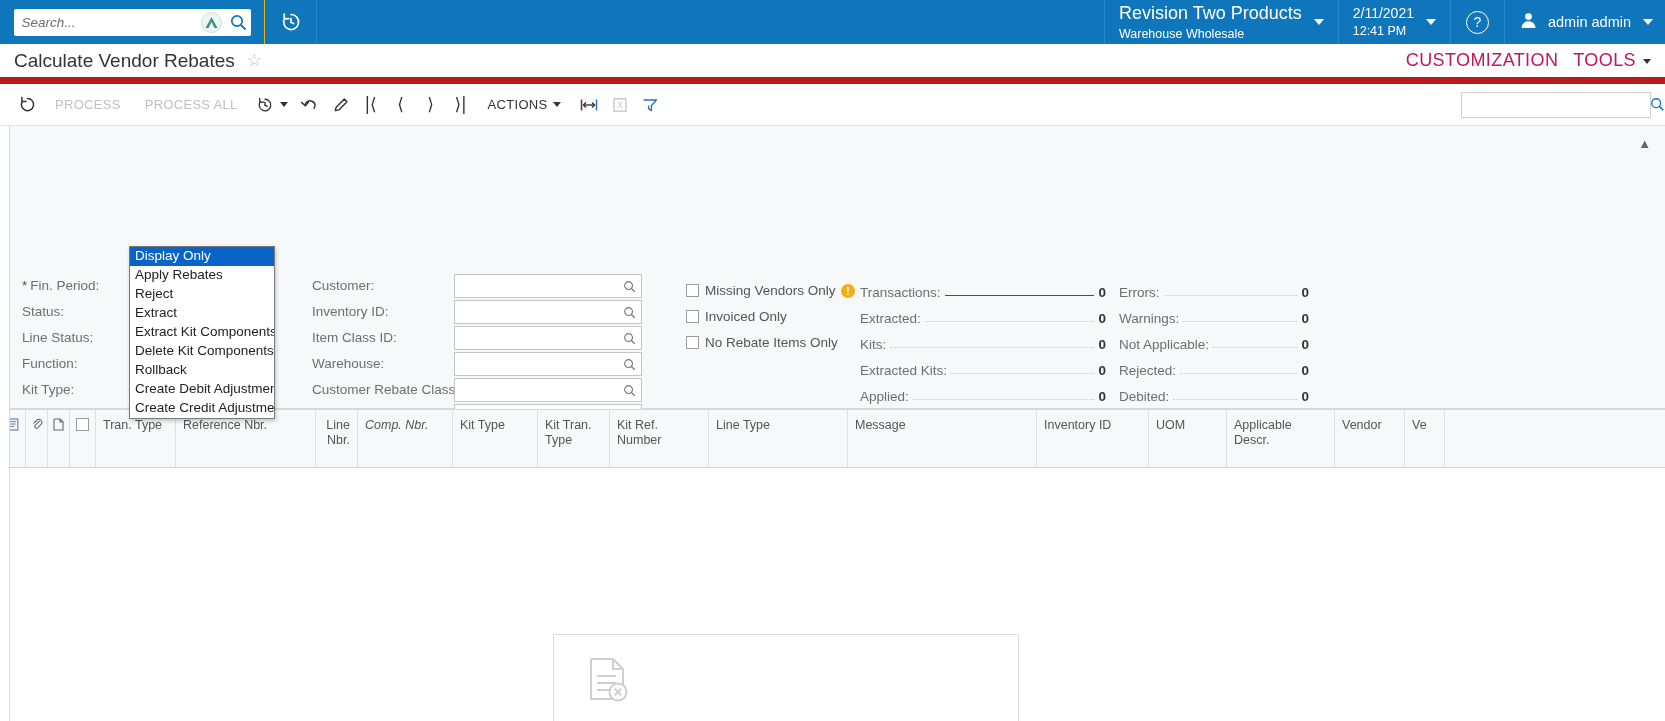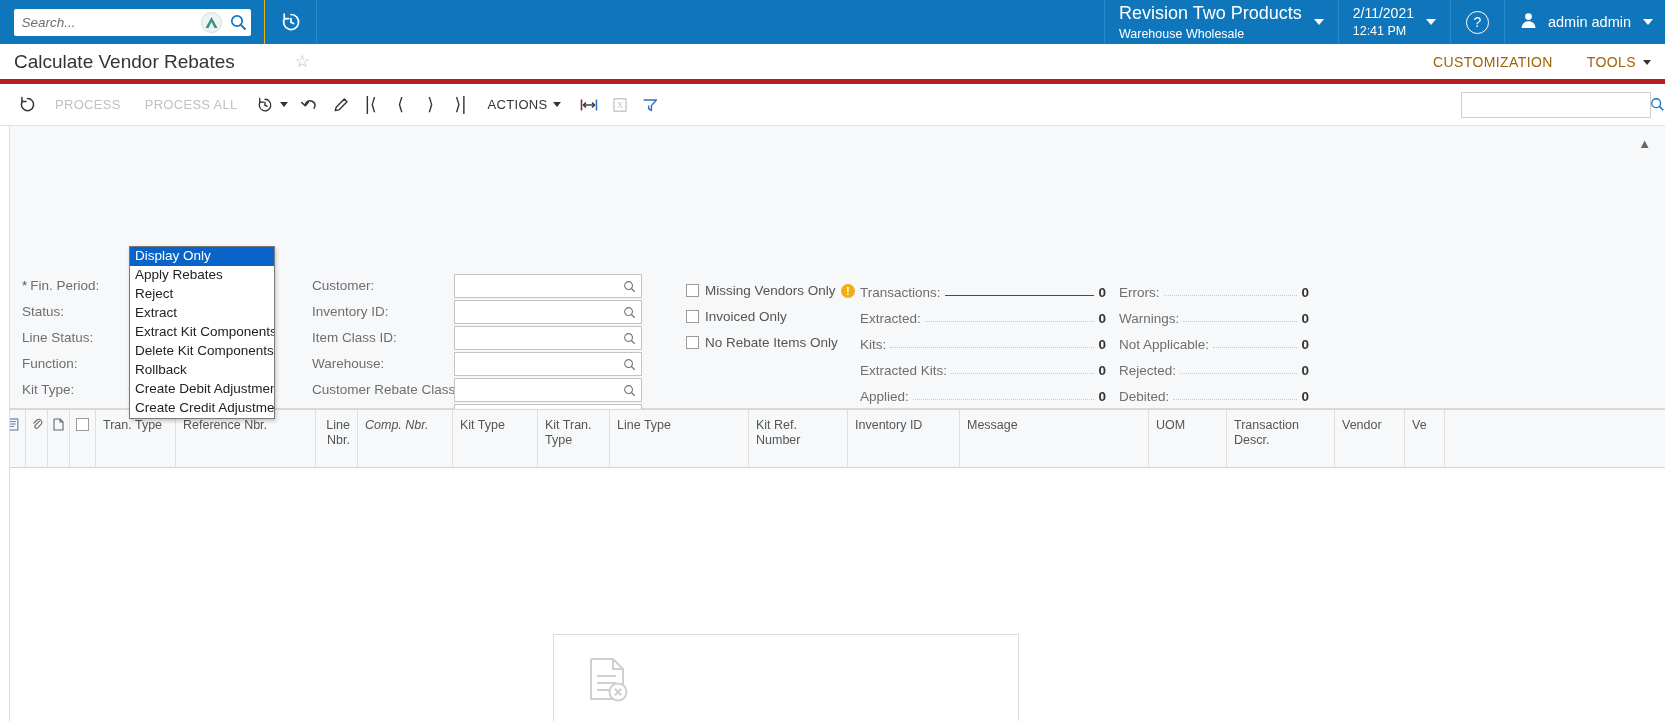--- a/index.html
+++ b/index.html
@@ -65,28 +65,28 @@
   .tb-user { padding:0 12px 0 14px; }
   .tb-user .uname { font-size:14.5px; margin:0 0 0 10px; }
   .circ-q {
     width:23px;height:23px;border-radius:50%;border:1.6px solid #fff;color:#fff;
     display:flex;align-items:center;justify-content:center;font-size:14px;
   }
 
   
   .titlebar {
     position:absolute; left:0; top:44px; width:1665px; height:40px;
-    background:#fff; border-bottom:5px solid #b91c1c;
-    display:flex; align-items:center;gap:48px;
+    background:#fff; border-bottom:7px solid #b91c1c;
+    display:flex; align-items:center;
   }
   .page-title { font-size:19px; color:#333; margin-left:14px; font-weight:400; }
   .star { margin-left:12px; color:#b7b7b7; font-size:17px; cursor:pointer; }
   .tb-right { margin-left:auto; display:flex; align-items:center; padding-right:14px; }
   .tb-right .lnk {
-    font-size:14px; color:#a16207; letter-spacing:.4px; margin-left:34px; cursor:pointer;
+    font-size:18px; color:#be185d; letter-spacing:.4px; margin-left:15px; cursor:pointer;
   }
   .tri-down {
     display:inline-block; width:0;height:0;margin-left:7px;
     border-left:4.5px solid transparent;border-right:4.5px solid transparent;border-top:5px solid #333;
     vertical-align:middle;
   }
 
   
   .toolbar {
     position:absolute; left:0; top:84px; width:1665px; height:42px;
@@ -629,26 +629,26 @@
       </div>
       <div class="gh icohdr" style="width:26px;">
         <span class="chk"></span>
       </div>
       <div class="gh" style="width:80px;">Tran. Type</div>
       <div class="gh" style="width:140px;">Reference Nbr.</div>
       <div class="gh num" style="width:42px;">Line Nbr.</div>
       <div class="gh" style="width:95px;font-style:italic;">Comp. Nbr.</div>
       <div class="gh" style="width:85px;">Kit Type</div>
       <div class="gh" style="width:72px;">Kit Tran. Type</div>
+      <div class="gh" style="width:99px;">Kit Ref. Number</div>
       <div class="gh" style="width:139px;">Line Type</div>
-      <div class="gh" style="width:99px;">Kit Ref. Number</div>
+      <div class="gh" style="width:189px;">Message</div>
       <div class="gh" style="width:112px;">Inventory ID</div>
-      <div class="gh" style="width:189px;">Message</div>
       <div class="gh" style="width:78px;">UOM</div>
-      <div class="gh" style="width:108px;">Transaction Descr.</div>
+      <div class="gh" style="width:108px;">Applicable Descr.</div>
       <div class="gh" style="width:70px;">Vendor</div>
       <div class="gh" style="width:40px;">Ve</div>
     </div>
 
     <div class="grid-body">
       <div class="empty-card">
         <div class="empty-ico">
           <svg width="44" height="46" viewBox="0 0 44 46">
             <polyline points="6,3 28,3 38,13 38,43 6,43 6,3" fill="none" stroke="#cfcfcf" stroke-width="2" stroke-linejoin="round"></polyline>
             <polyline points="28,3 28,13 38,13" fill="none" stroke="#cfcfcf" stroke-width="2" stroke-linejoin="round"></polyline>

